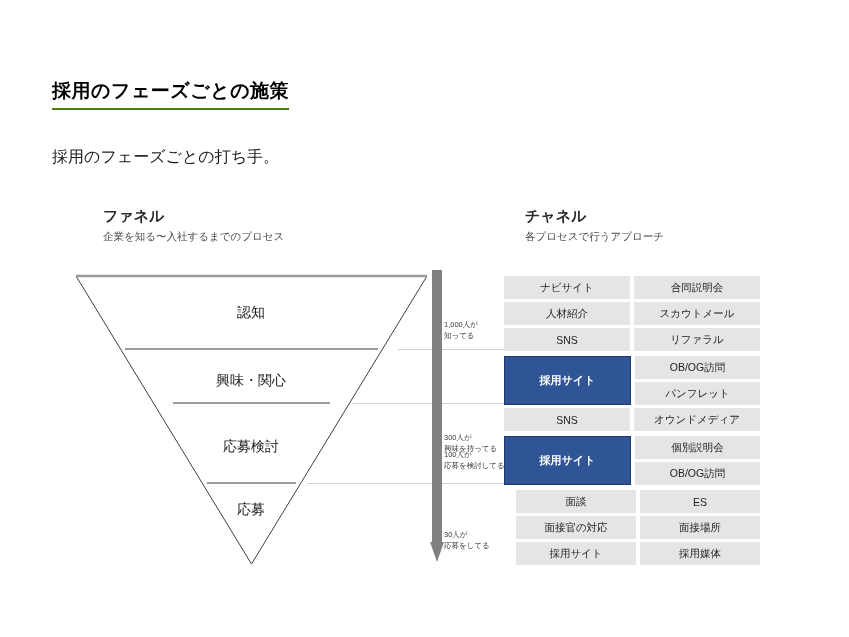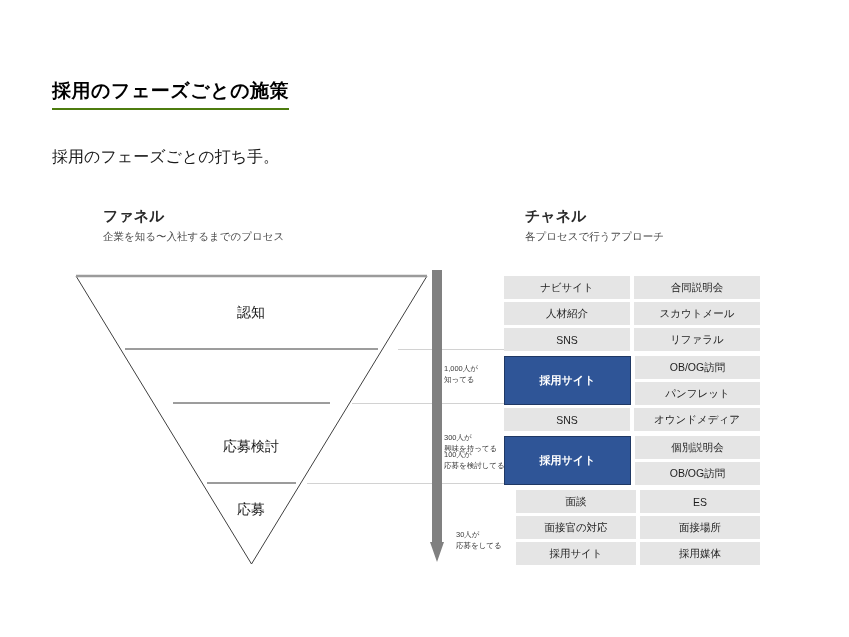--- a/index.html
+++ b/index.html
@@ -92,24 +92,24 @@
     width: 14px;
     height: 292px;
   }
   .stage-note {
     position: absolute;
     font-size: 7.5px;
     line-height: 1.45;
     color: #3a3a3a;
     white-space: nowrap;
   }
-  #stage-note-0 { left: 444px; top: 320px; margin-top: 44px; }
+  #stage-note-0 { left: 444px; top: 320px; }
   #stage-note-1 { left: 444px; top: 396px; margin-top: 37px; }
   #stage-note-2 { left: 444px; top: 450px; }
-  #stage-note-3 { left: 456px; top: 530px; }
+  #stage-note-3 { left: 444px; top: 530px; }
 
   
   .connector {
     position: absolute;
     height: 1px;
     background: #d2d2d2;
   }
   #connector-0 { left: 398px; top: 349px; width: 130px; }
   #connector-1 { left: 352px; top: 403px; width: 176px; }
   #connector-2 { left: 307px; top: 483px; width: 221px; }
@@ -194,20 +194,21 @@
     <polygon points="6,8 357,8 181.5,296" fill="#ffffff" stroke="#404040" stroke-width="1"></polygon>
 
     <line x1="6" y1="8" x2="357" y2="8" stroke="#9b9b9b" stroke-width="2.5"></line>
 
     <line x1="55" y1="81" x2="308" y2="81" stroke="#3a3a3a" stroke-width="1"></line>
     <line x1="103" y1="135" x2="260" y2="135" stroke="#3a3a3a" stroke-width="1"></line>
     <line x1="137" y1="215" x2="226" y2="215" stroke="#7a7a7a" stroke-width="1.4"></line>
   </svg>
 
   <div id="funnel-label-0" class="funnel-label">認知</div>
+  <div id="funnel-label-1" class="funnel-label">興味・関心</div>
   <div id="funnel-label-2" class="funnel-label">応募検討</div>
   <div id="funnel-label-3" class="funnel-label">応募</div>
 </div>
 
 <div id="connector-0" class="connector"></div>
 <div id="connector-1" class="connector"></div>
 <div id="connector-2" class="connector"></div>
 
 <svg id="arrow-col" viewBox="0 0 14 292" preserveAspectRatio="none">
   <polygon points="2,0 12,0 12,272 14,272 7,292 0,272 2,272" fill="#808080"></polygon>

